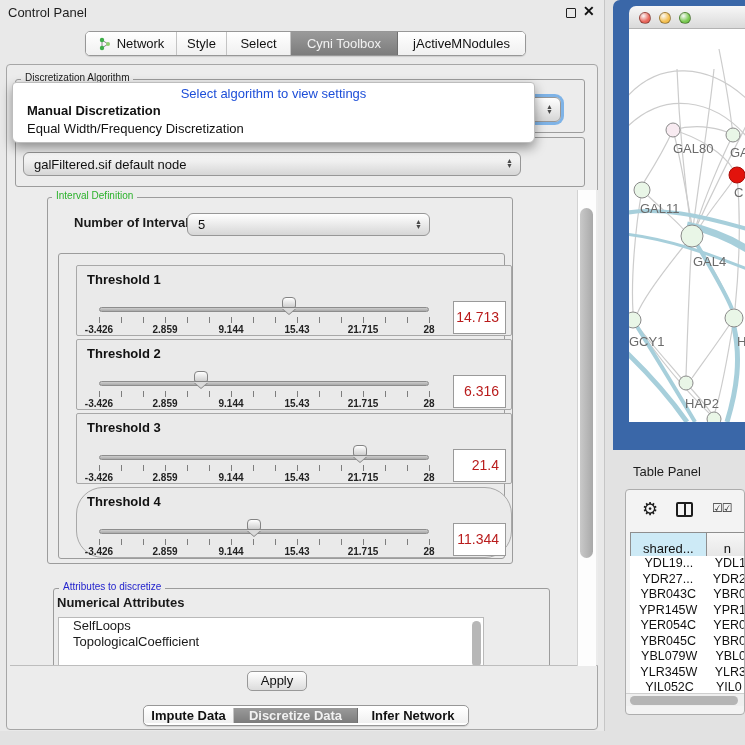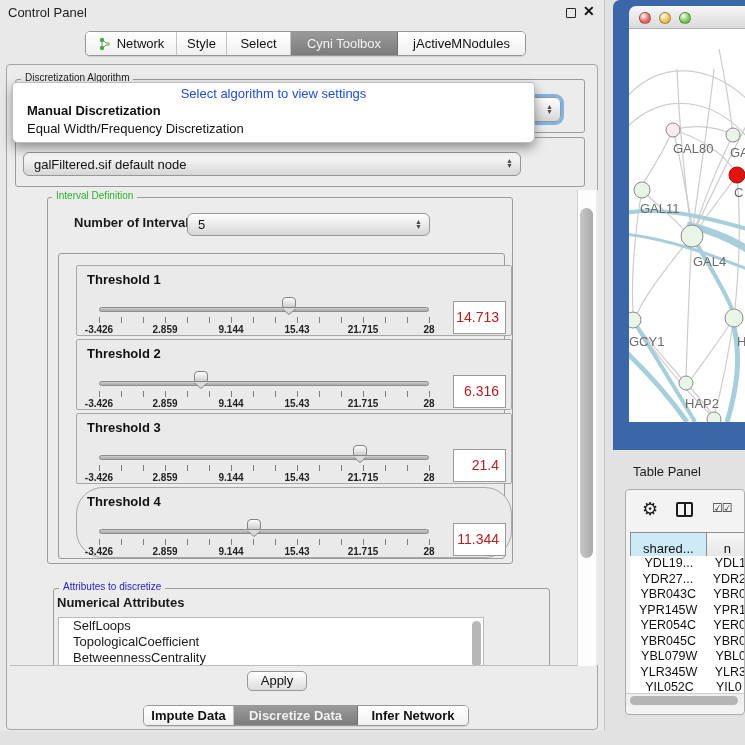--- a/index.html
+++ b/index.html
@@ -15,21 +15,21 @@
   #close-icon { left:583px; top:3px; font-size:14px; font-weight:bold; color:#111; }
 
   
   .seg-bar { display:flex; border:1px solid #979797; border-radius:5px; overflow:hidden; background:#fff;
              box-shadow:0 1px 1px rgba(0,0,0,.12); }
   .seg { display:flex; align-items:center; justify-content:center; font-size:13px; color:#111;
          background:linear-gradient(#ffffff,#f0f0f0); border-right:1px solid #c4c4c4; cursor:default; white-space:nowrap; }
   .seg:last-child { border-right:none; }
   .seg.sel { background:linear-gradient(#9a9a9a,#7c7c7c); color:#f2f2f2; border-right:1px solid #6f6f6f; }
   #top-tabs { left:85px; top:31px; height:25px; }
-  #bottom-tabs { left:143px; top:705px; height:21px; }
+  #bottom-tabs { left:143px; top:705px; height:21px;align-items:center; }
   #bottom-tabs .seg { font-size:13px; font-weight:bold; }
 
   .net-icon { width:14px; height:14px; margin-right:5px; }
 
   
   #outer-panel { left:6px; top:64px; width:592px; height:666px; background:#ececec; border:1px solid #a6a6a6; border-radius:4px; }
 
   
   .group { position:absolute; border:1px solid #9c9c9c; border-radius:3px; }
   .group-title { position:absolute; font-size:10px; background:#ececec; padding:0 4px; white-space:nowrap; }
@@ -292,21 +292,20 @@
         </div>
       </div>
 
     <div class="group" style="left:43px;top:398px;width:497px;height:85px;"></div>
     <span class="group-title t-blue" style="left:49px;top:391px;">Attributes to discretize</span>
     <span class="abs" style="left:47px;top:405px;font-size:13px;font-weight:bold;">Numerical Attributes</span>
     <div class="abs" id="attr-list" style="left:48px;top:427px;">
       <div id="attr-items">
           <div class="item">SelfLoops</div>
           <div class="item">TopologicalCoefficient</div>
-          <div class="item">BetweennessCentrality</div>
         </div>
       <div id="attr-scroll"></div>
     </div>
   </div>
   <div class="abs" id="v-scrollbar">
     <div class="abs" id="v-thumb" style="left:2px;top:18px;"></div>
   </div>
 
   <div class="push-btn" style="left:247px;top:671px;width:60px;height:20px;line-height:18px;">Apply</div>
 

